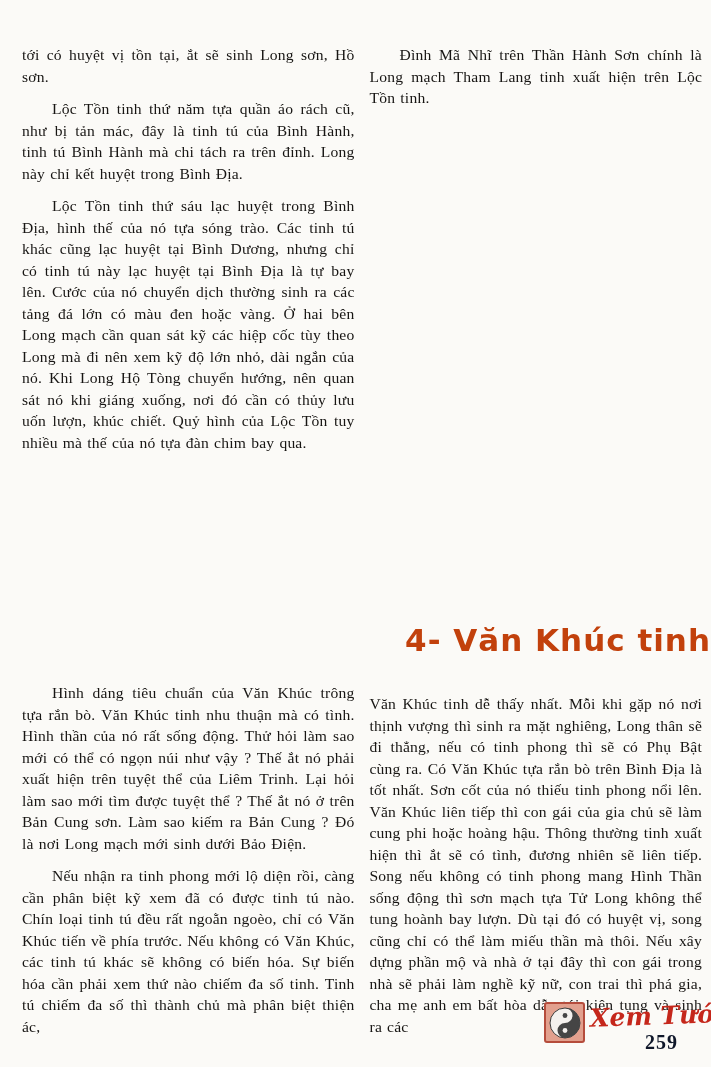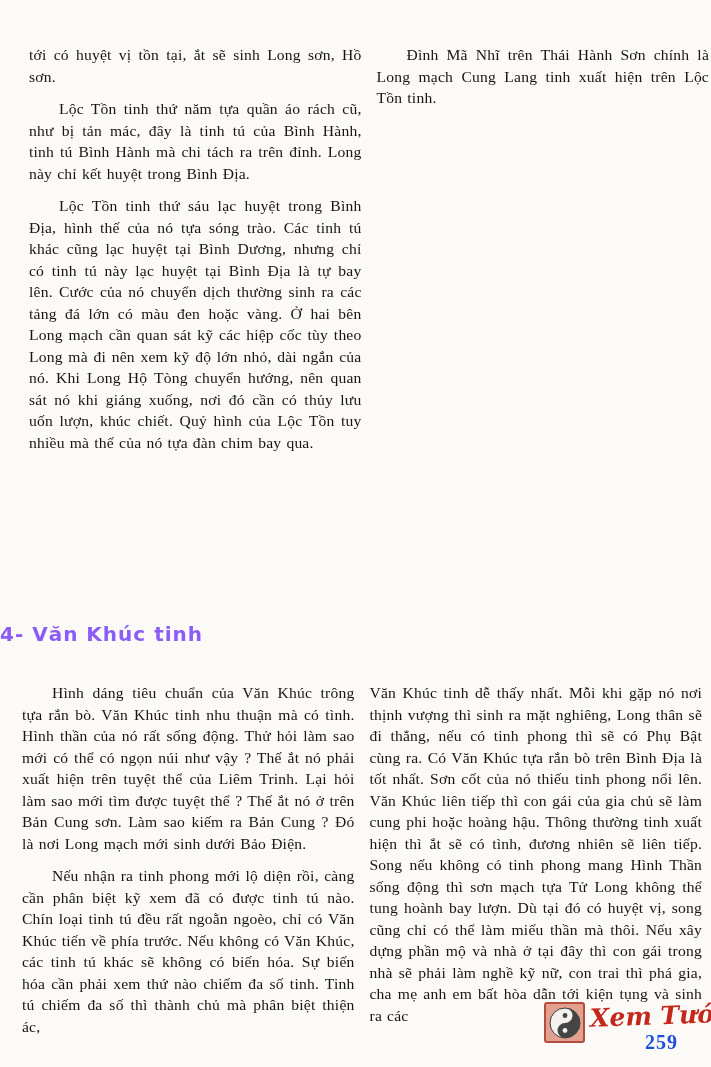--- a/index.html
+++ b/index.html
@@ -4,40 +4,40 @@
 <style>
   html,body{margin:0;padding:0;}
   body{
     width:711px;height:1067px;position:relative;overflow:hidden;
     background:#fbfaf7;
     font-family:"Liberation Serif", serif;
     color:#171513;
   }
   .page{position:absolute;inset:0;}
   .section{position:absolute;display:flex;}
-  .section.top{top:44px;left:29px;width:680px;gap:15px;}
-  .section.bottom{top:682px;left:22px;width:680px;gap:15px;}
+  .section.top{top:44px;left:22px;width:680px;gap:15px;}
+  .section.bottom{top:682px;left:22px;width:680px;gap:15px;align-items:flex-end;}
   .col{width:333px;}
   p.para{
     margin:0 0 11px 0;
     text-indent:30px;
     text-align:justify;
     font-size:15.6px;
     line-height:21.5px;
     letter-spacing:0.2px;
     word-spacing:1px;
   }
   p.para.cont{text-indent:0;}
   .heading{
     position:absolute;top:622px;left:0;width:711px;
-    text-align:left;
+    text-align:right;
     font-family:"DejaVu Sans", sans-serif;
     font-weight:bold;
-    font-size:20px;
-    color:#8b5cf6;
+    font-size:31px;
+    color:#c2410c;
     letter-spacing:1px;
   }
   .watermark{
     position:absolute;top:1002px;left:544px;
     display:flex;align-items:flex-start;gap:5px;
   }
   .yin-yang-box{
     width:41px;height:41px;border-radius:3px;
     background:#e2a08e;border:2px solid #b54c3c;
     box-sizing:border-box;
@@ -47,37 +47,37 @@
     font-family:"DejaVu Serif", serif;
     font-style:italic;font-weight:bold;
     font-size:25px;line-height:26px;
     color:#c5271b;
     white-space:nowrap;
     transform:rotate(-2deg);
   }
   .page-number{
     position:absolute;top:1031px;left:645px;
     font-family:"Liberation Serif", serif;
-    font-size:20px;font-weight:bold;color:#1d4ed8;
+    font-size:20px;font-weight:bold;color:#0f172a;
     letter-spacing:1px;
   }
 </style>
 </head>
 <body>
 
 <div class="page">
 
   <div class="section top">
     <div class="col">
       <p class="para cont">tới có huyệt vị tồn tại, ắt sẽ sinh Long sơn, Hồ sơn.</p>
       <p class="para">Lộc Tồn tinh thứ năm tựa quần áo rách cũ, như bị tản mác, đây là tinh tú của Bình Hành, tinh tú Bình Hành mà chi tách ra trên đỉnh. Long này chỉ kết huyệt trong Bình Địa.</p>
       <p class="para">Lộc Tồn tinh thứ sáu lạc huyệt trong Bình Địa, hình thế của nó tựa sóng trào. Các tinh tú khác cũng lạc huyệt tại Bình Dương, nhưng chỉ có tinh tú này lạc huyệt tại Bình Địa là tự bay lên. Cước của nó chuyển dịch thường sinh ra các tảng đá lớn có màu đen hoặc vàng. Ở hai bên Long mạch cần quan sát kỹ các hiệp cốc tùy theo Long mà đi nên xem kỹ độ lớn nhỏ, dài ngắn của nó. Khi Long Hộ Tòng chuyển hướng, nên quan sát nó khi giáng xuống, nơi đó cần có thủy lưu uốn lượn, khúc chiết. Quỷ hình của Lộc Tồn tuy nhiều mà thế của nó tựa đàn chim bay qua.</p>
     </div>
     <div class="col">
-      <p class="para">Đình Mã Nhĩ trên Thái Hành Sơn chính là Long mạch Cung Lang tinh xuất hiện trên Lộc Tồn tinh.</p>
+      <p class="para">Đình Mã Nhĩ trên Thần Hành Sơn chính là Long mạch Tham Lang tinh xuất hiện trên Lộc Tồn tinh.</p>
     </div>
   </div>
 
   <div class="heading">4- Văn Khúc tinh</div>
 
   <div class="section bottom">
     <div class="col">
       <p class="para">Hình dáng tiêu chuẩn của Văn Khúc trông tựa rắn bò. Văn Khúc tinh nhu thuận mà có tình. Hình thần của nó rất sống động. Thử hỏi làm sao mới có thể có ngọn núi như vậy ? Thế ắt nó phải xuất hiện trên tuyệt thể của Liêm Trinh. Lại hỏi làm sao mới tìm được tuyệt thể ? Thế ắt nó ở trên Bản Cung sơn. Làm sao kiếm ra Bản Cung ? Đó là nơi Long mạch mới sinh dưới Bảo Điện.</p>
       <p class="para">Nếu nhận ra tinh phong mới lộ diện rồi, càng cần phân biệt kỹ xem đã có được tinh tú nào. Chín loại tinh tú đều rất ngoằn ngoèo, chỉ có Văn Khúc tiến về phía trước. Nếu không có Văn Khúc, các tinh tú khác sẽ không có biến hóa. Sự biến hóa cần phải xem thứ nào chiếm đa số tinh. Tinh tú chiếm đa số thì thành chủ mà phân biệt thiện ác,</p>
     </div>

